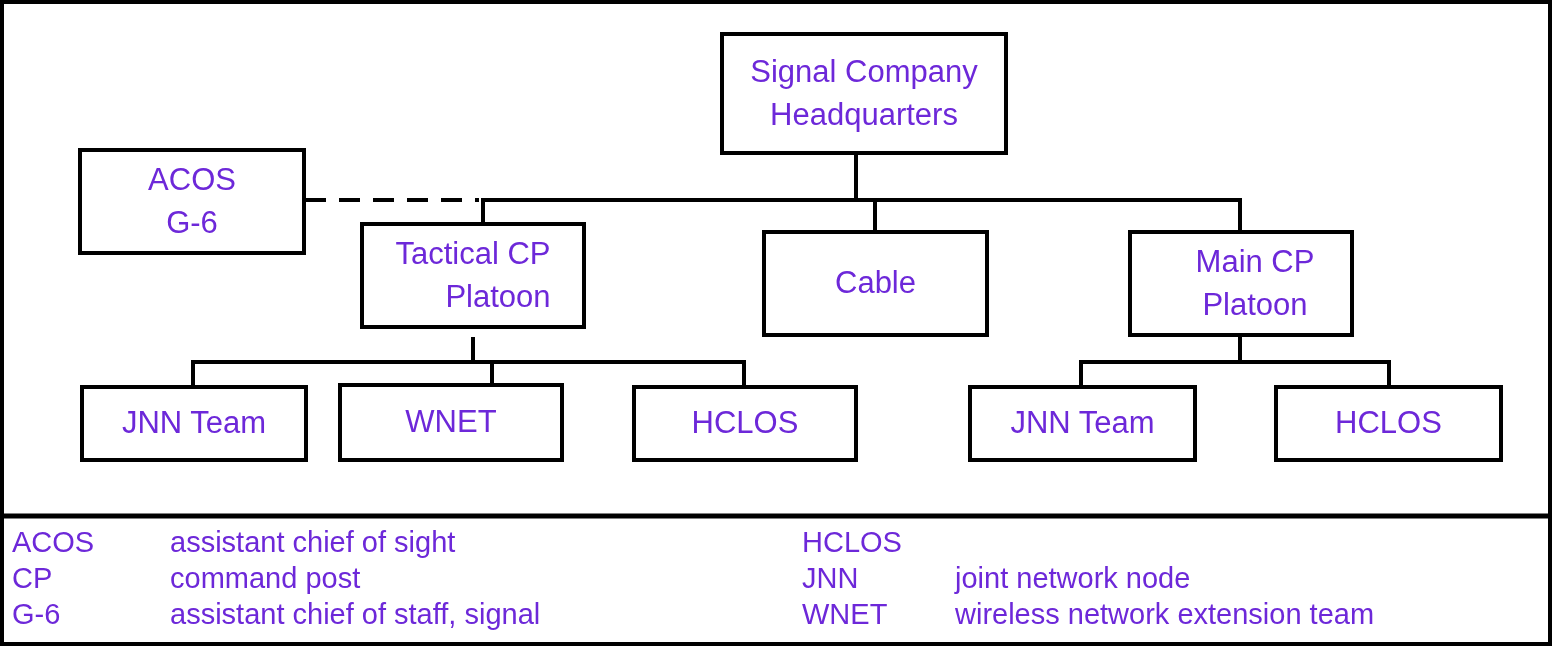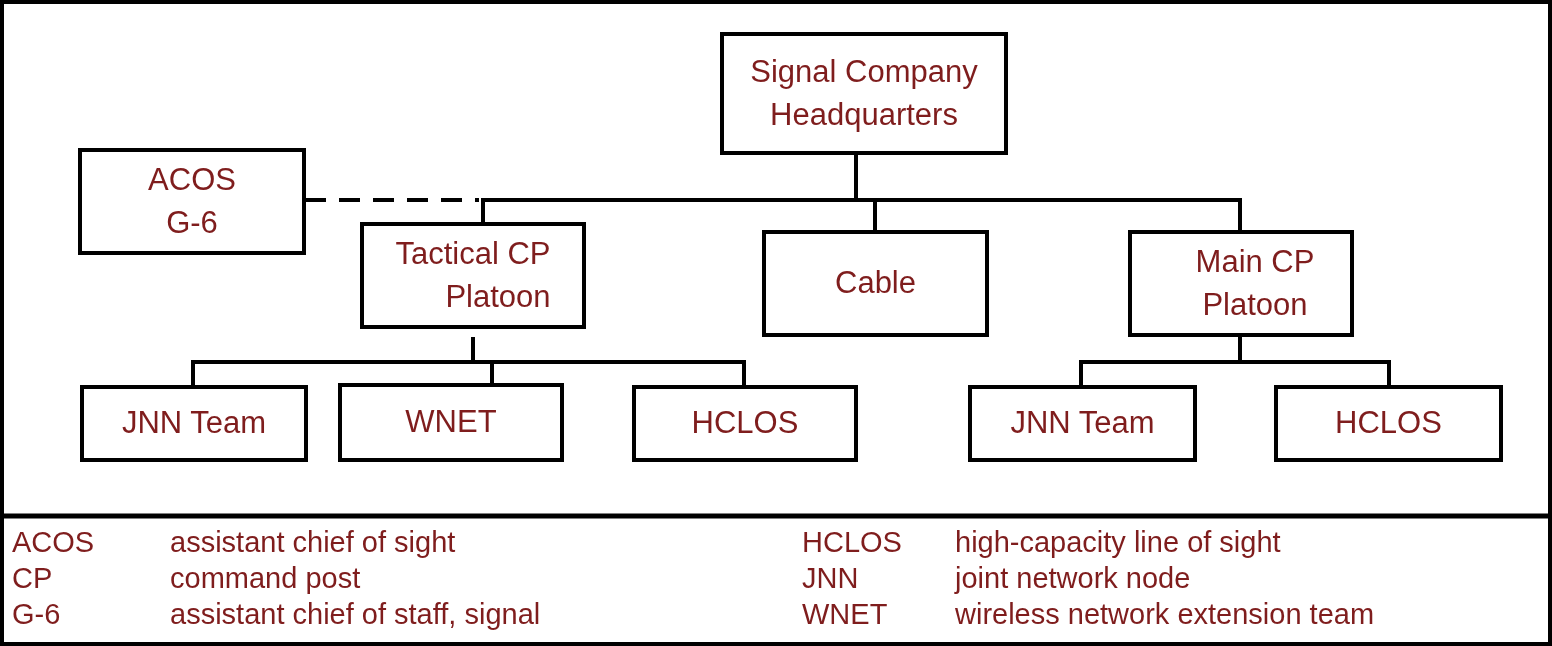--- a/index.html
+++ b/index.html
@@ -7,21 +7,21 @@
     margin: 0;
     padding: 0;
     background: #ffffff;
   }
   #figure {
     position: relative;
     width: 1552px;
     height: 646px;
     background: #ffffff;
     font-family: "Liberation Sans", "DejaVu Sans", sans-serif;
-    color: #7f1d1d;
+    color: #6d28d9;
     overflow: hidden;
   }
   #connector-layer {
     position: absolute;
     left: 0;
     top: 0;
     width: 1552px;
     height: 646px;
   }
   .node {
@@ -146,21 +146,20 @@
     </div>
     <div class="legend-row">
       <span class="legend-term">G-6</span>
       <span class="legend-definition">assistant chief of staff, signal</span>
     </div>
   </div>
 
   <div class="legend-col right">
     <div class="legend-row">
       <span class="legend-term">HCLOS</span>
-      <span class="legend-definition">high-capacity line of sight</span>
     </div>
     <div class="legend-row">
       <span class="legend-term">JNN</span>
       <span class="legend-definition">joint network node</span>
     </div>
     <div class="legend-row">
       <span class="legend-term">WNET</span>
       <span class="legend-definition">wireless network extension team</span>
     </div>
   </div>

